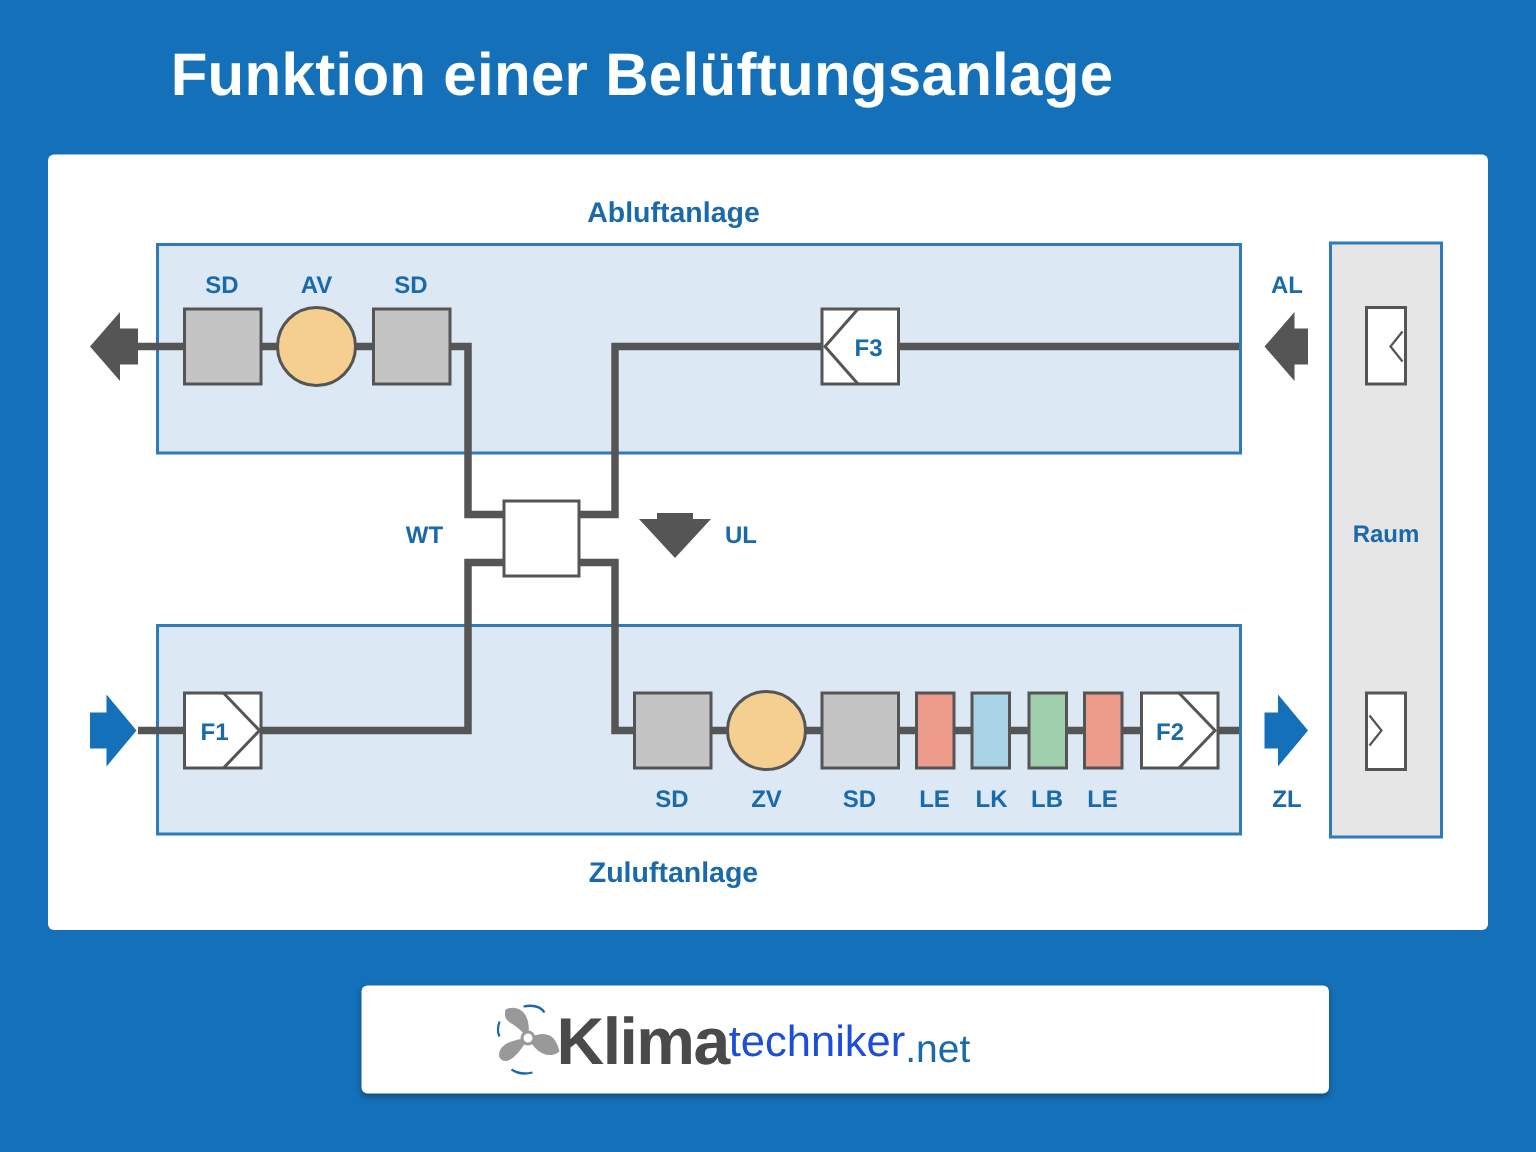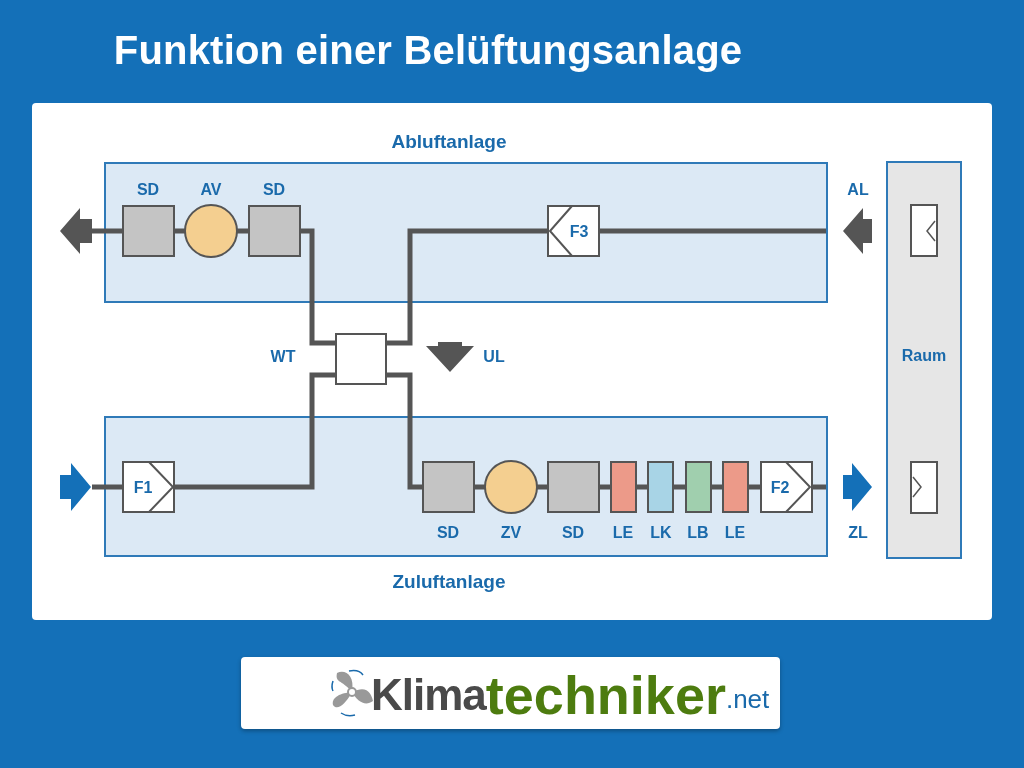--- a/index.html
+++ b/index.html
@@ -1,24 +1,24 @@
 <!DOCTYPE html>
 <html><head>
 <meta charset="utf-8">
 <style>
   html, body { margin:0; padding:0; }
   body { width:1024px; height:768px; background:#1470b8; position:relative; overflow:hidden; font-family:"Liberation Sans", sans-serif; }
   .title { position:absolute; left:0; top:28px; width:856px; text-align:center; color:#fff; font-weight:bold; font-size:40px; letter-spacing:0.2px; }
   .panel { position:absolute; left:32px; top:103px; width:960px; height:517px; background:#fff; border-radius:4px; }
   svg.diag { position:absolute; left:0; top:0; width:1024px; height:768px; }
   .lbl { font-family:"Liberation Sans", sans-serif; font-weight:bold; fill:#1a6aab; }
-  .footer { position:absolute; left:241px; top:657px; width:539px; height:72px; background:#fff; border-radius:4px; box-shadow:0 2px 4px rgba(0,0,0,0.3); }
+  .footer { position:absolute; left:241px; top:657px; width:645px; height:72px; background:#fff; border-radius:4px; box-shadow:0 2px 4px rgba(0,0,0,0.3); }
   .logo { position:absolute; left:88px; top:8px; height:56px; display:flex; align-items:flex-end; }
   .logo .k { font-weight:bold; color:#4a4a4a; font-size:44px; line-height:52px; letter-spacing:-1px; }
-  .logo .t { color:#4d7c0f; font-size:54px; line-height:52px;font-weight:bold; }
+  .logo .t { color:#1d4ed8; font-size:29px; line-height:52px; }
   .logo .n { color:#1a6aab; font-size:26px; line-height:44px;text-align:right; }
   .fan { position:absolute; left:86px; top:8px; width:50px; height:54px; }
 </style>
 </head>
 <body>
 
 <div class="title">Funktion einer Belüftungsanlage</div>
 <div class="panel"></div>
 
 <svg class="diag" viewBox="0 0 1024 768">

